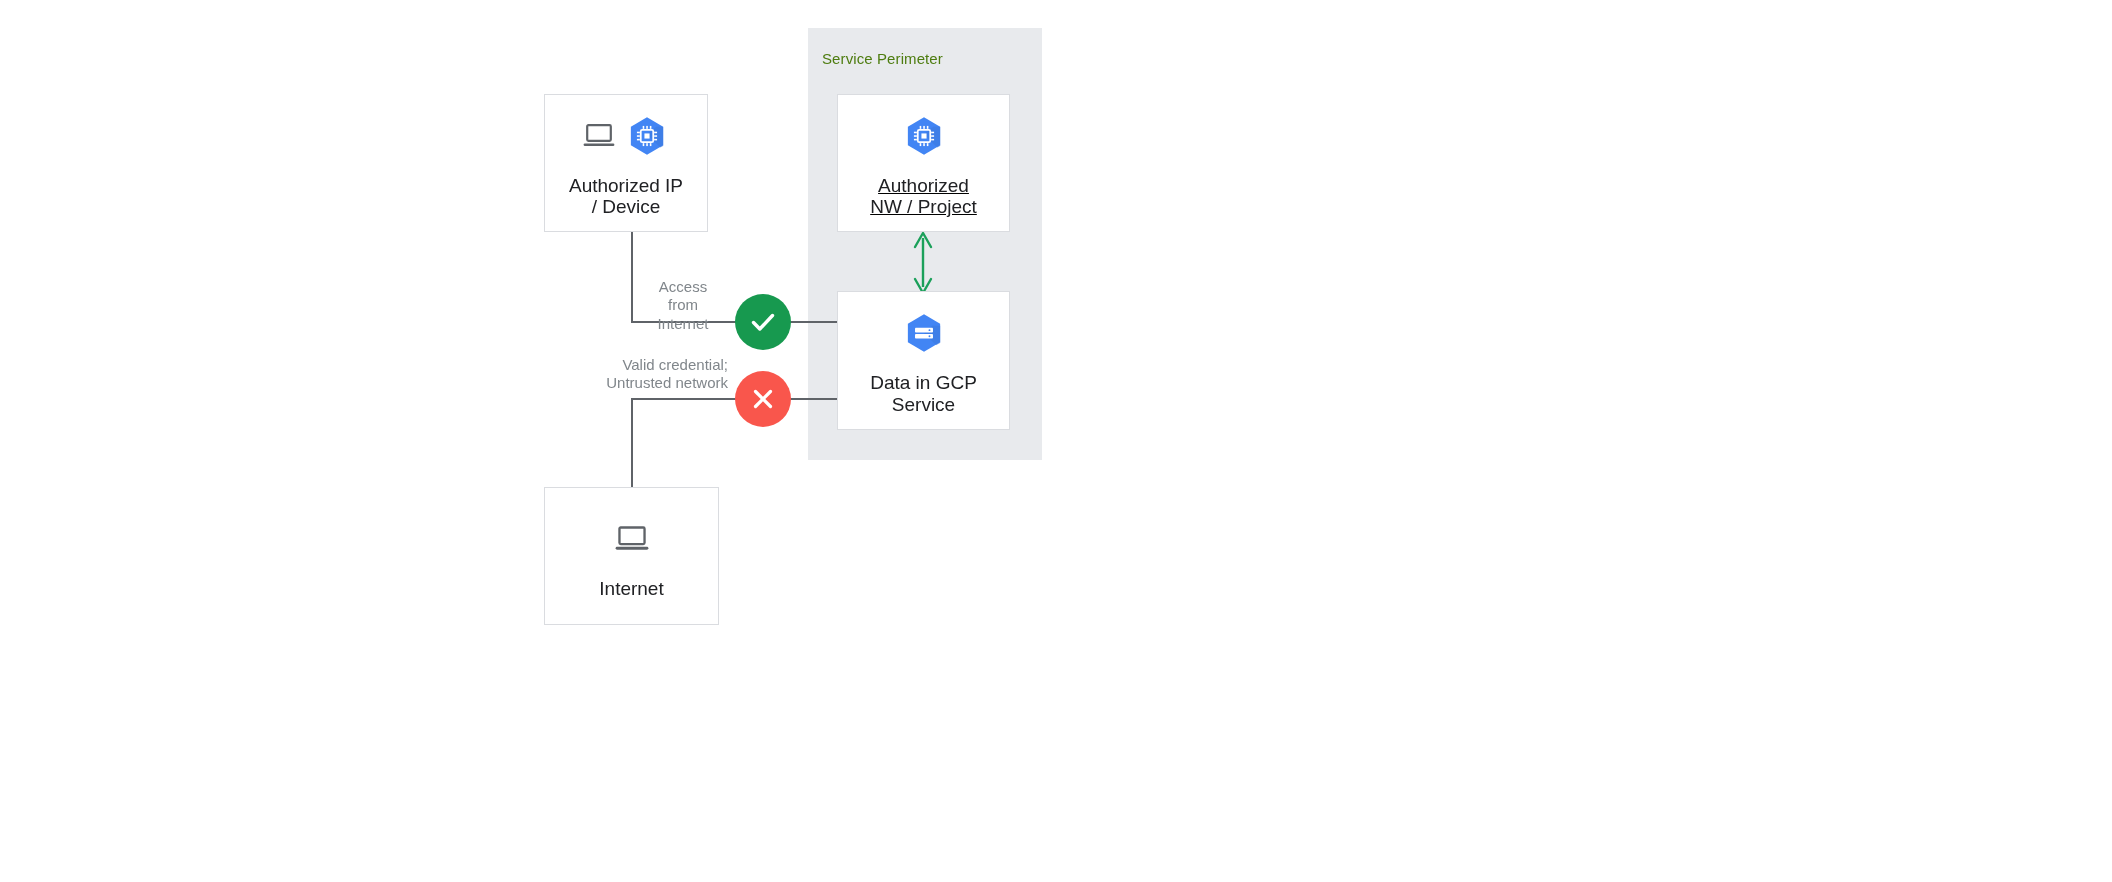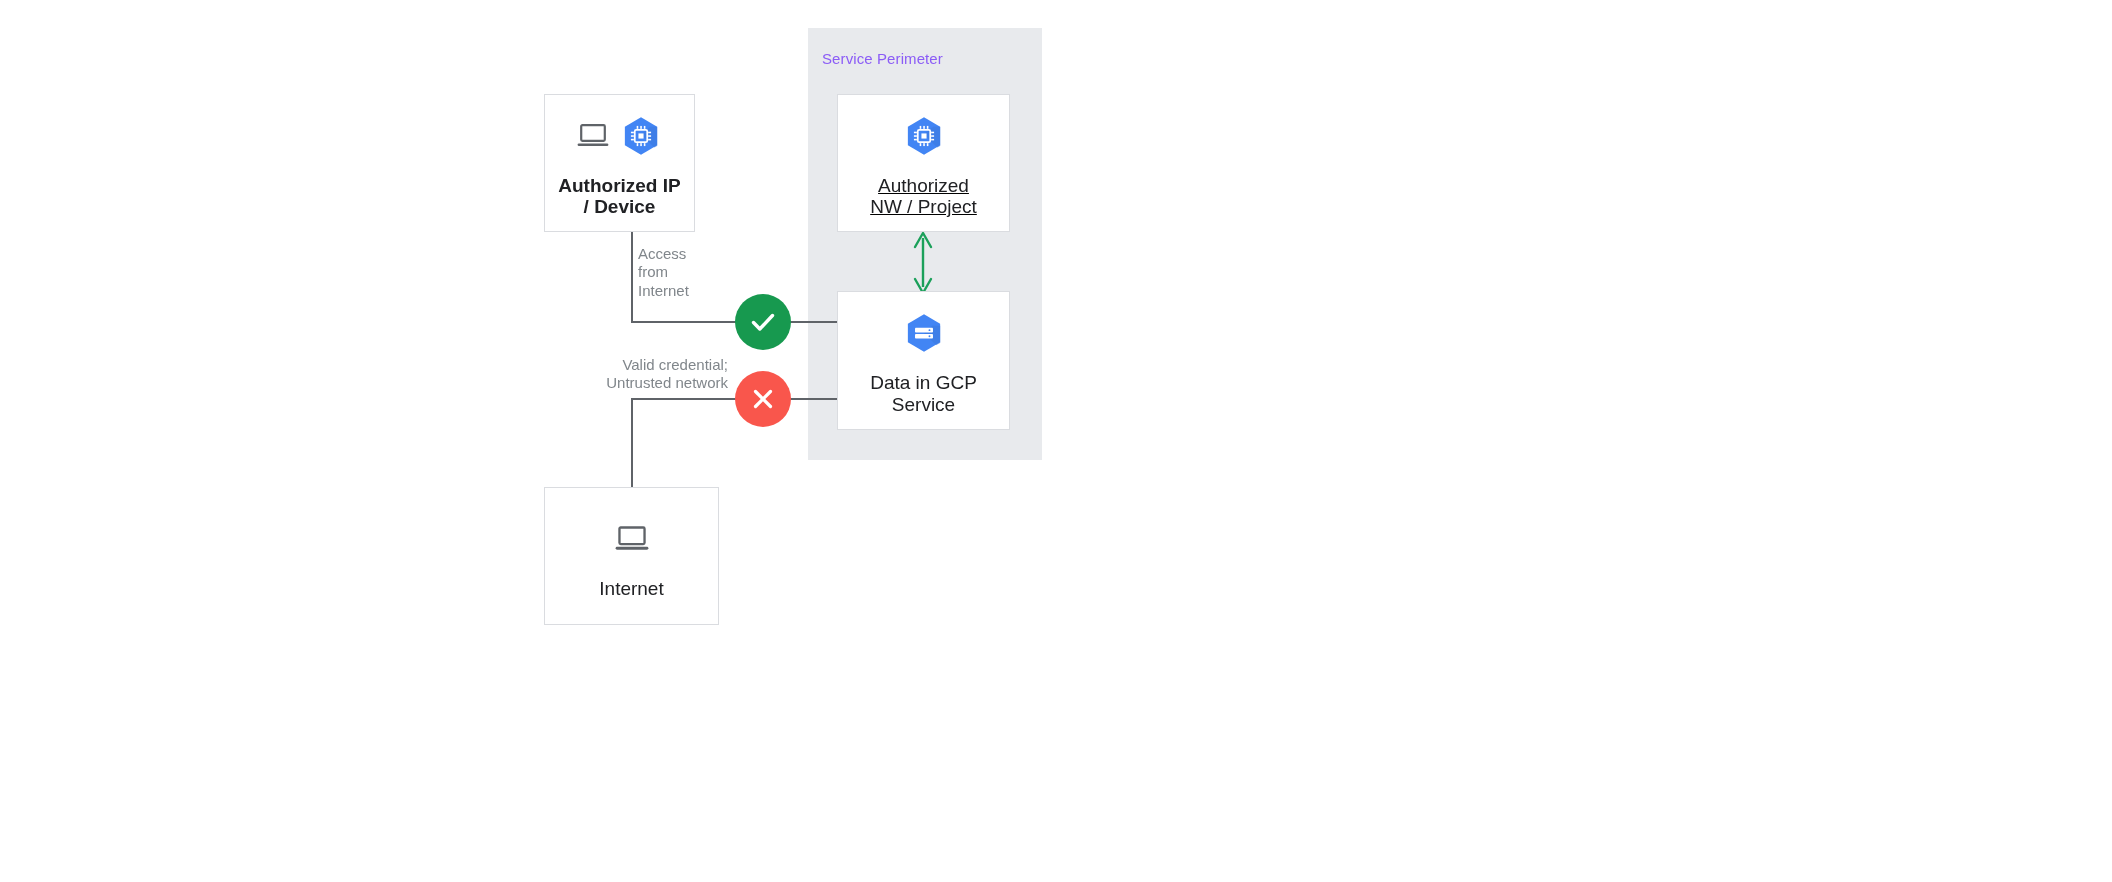--- a/index.html
+++ b/index.html
@@ -27,21 +27,21 @@
     top: 28px;
     width: 234px;
     height: 432px;
     background: #e8eaed;
   }
   .perimeter-label {
     position: absolute;
     left: 822px;
     top: 50px;
     font-size: 15px;
-    color: #8b5cf6;
+    color: #4d7c0f;
     letter-spacing: 0.1px;
     white-space: nowrap;
   }
 
   
   .node {
     position: absolute;
     background: #ffffff;
     border: 1px solid #dadce0;
     box-sizing: border-box;
@@ -60,21 +60,21 @@
     margin-bottom: 12px;
   }
   .node-label {
     font-size: 19px;
     line-height: 1.12;
     color: #202124;
     text-align: center;
     white-space: pre-line;
   }
 
-  #node-authorized-device { left: 544px; top: 94px;  width: 151px; height: 138px; font-weight: bold; }
+  #node-authorized-device { left: 544px; top: 94px;  width: 164px; height: 138px; }
   #node-authorized-nw     { left: 837px; top: 94px;  width: 173px; height: 138px; text-decoration: underline; }
   #node-data-gcp          { left: 837px; top: 291px; width: 173px; height: 139px; }
   #node-internet          { left: 544px; top: 487px; width: 175px; height: 138px; }
 
   
   .laptop-icon { display:block; }
   .hex-icon { display:block; }
 
   
   #wires {
@@ -101,22 +101,23 @@
   
   .edge-label {
     position: absolute;
     font-size: 15px;
     line-height: 1.22;
     color: #80868b;
     white-space: pre-line;
   }
   #edge-label-access {
     left: 638px;
-    top: 245px;
+    top: 278px;
     width: 90px;
+    text-align: center;
   }
   #edge-label-untrusted {
     left: 566px;
     top: 356px;
     width: 162px;
     text-align: right;
   }
 </style>
 </head>
 <body>

